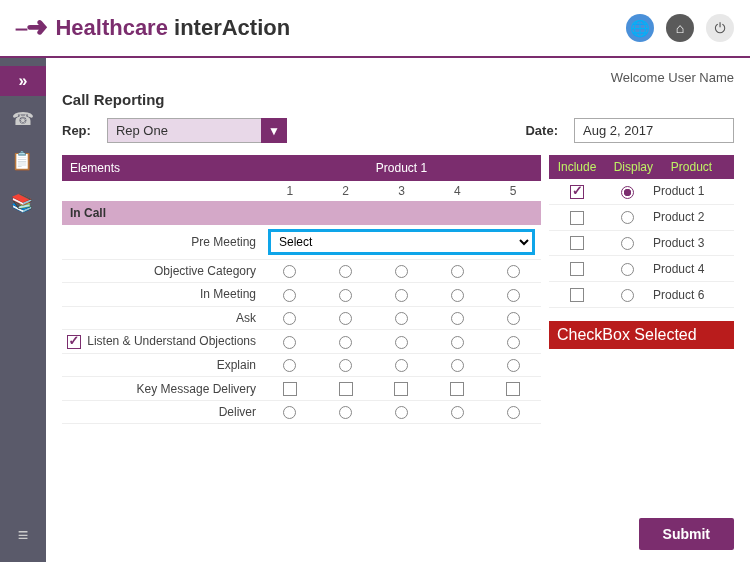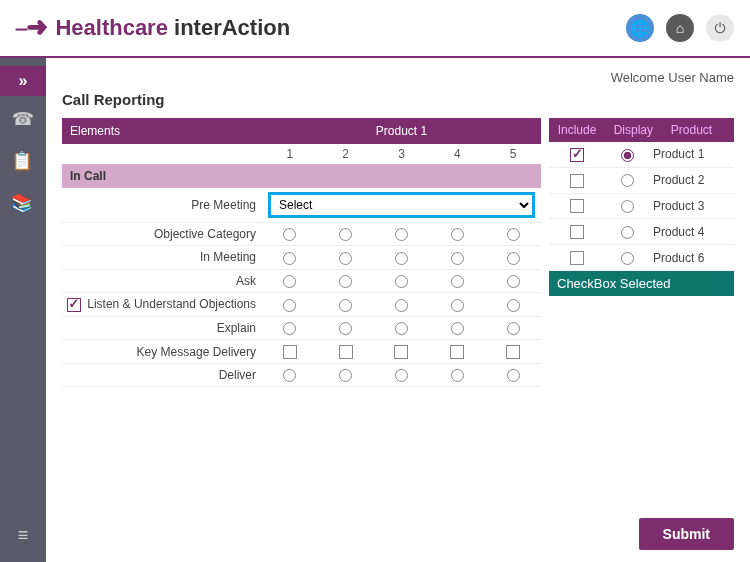--- a/index.html
+++ b/index.html
@@ -256,44 +256,44 @@
     }
 
     
     #product-panel {
       width: 185px;
       font-size: 12px;
     }
     #product-panel-header {
       display: flex;
       background: #7b2d6e;
-      color: #f0abfc;
+      color: #bef264;
       padding: 5px 4px;
     }
     #product-panel-header .col-include { width: 48px; text-align: center; }
     #product-panel-header .col-display { width: 52px; text-align: right; }
     #product-panel-header .col-product { flex: 1; text-align: center; }
 
     .product-row {
       display: flex;
       align-items: center;
       padding: 5px 4px;
       border-bottom: 1px solid #eee;
       background: white;
     }
     .product-row .col-include { width: 48px; text-align: center; }
     .product-row .col-display { width: 52px; text-align: center; }
     .product-row .col-product { flex: 1; color: #444; }
 
     #checkbox-selected-bar {
-      background: #0f766e;
+      background: #b91c1c;
       color: white;
       padding: 5px 8px;
-      font-size: 13px;
-      margin-top: 0;
+      font-size: 16px;
+      margin-top: 13px;
     }
 
     
     #submit-row {
       position: absolute;
       bottom: 12px;
       right: 16px;
     }
     #submit-btn {
       background: #7b2d6e;
@@ -333,20 +333,31 @@
     <div class="sidebar-item-icon">📚</div>
     <div class="sidebar-item-icon" style="margin-top:auto; margin-bottom:8px;">≡</div>
   </div>
 
   <div id="main">
 
     <div id="welcome-bar">Welcome User Name</div>
 
     <div id="section-title">Call Reporting</div>
 
+    <div id="rep-date-row">
+      <span class="field-label">Rep:</span>
+      <div id="rep-select-wrapper">
+        <select id="rep-select">
+          <option>Rep One</option>
+        </select>
+        <div id="rep-dropdown-arrow">▼</div>
+      </div>
+      <span class="field-label" id="date-label">Date:</span>
+      <input id="date-input" type="text" value="Aug 2, 2017" style="">
+    </div>
 
     <div id="table-product-area">
 
       <table id="elements-table">
         <thead>
           <tr>
             <th style="width:200px;">Elements</th>
             <th colspan="5">Product 1</th>
           </tr>
           <tr class="col-numbers">

